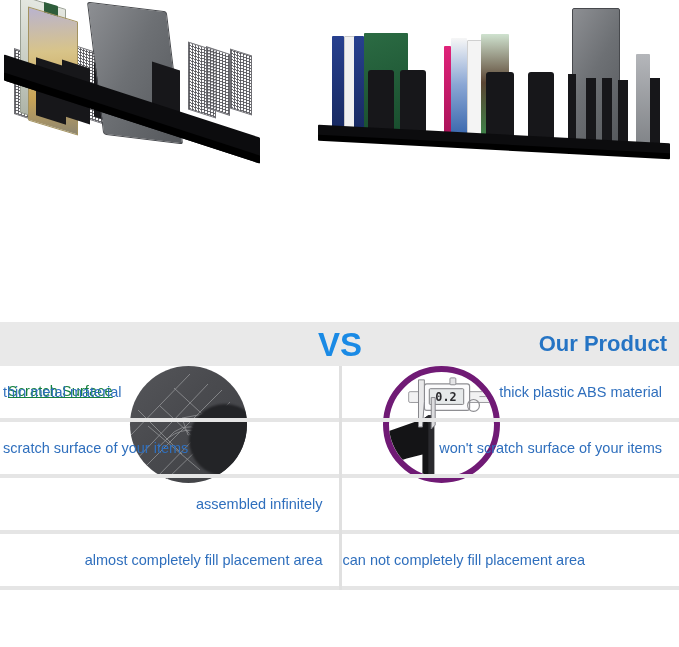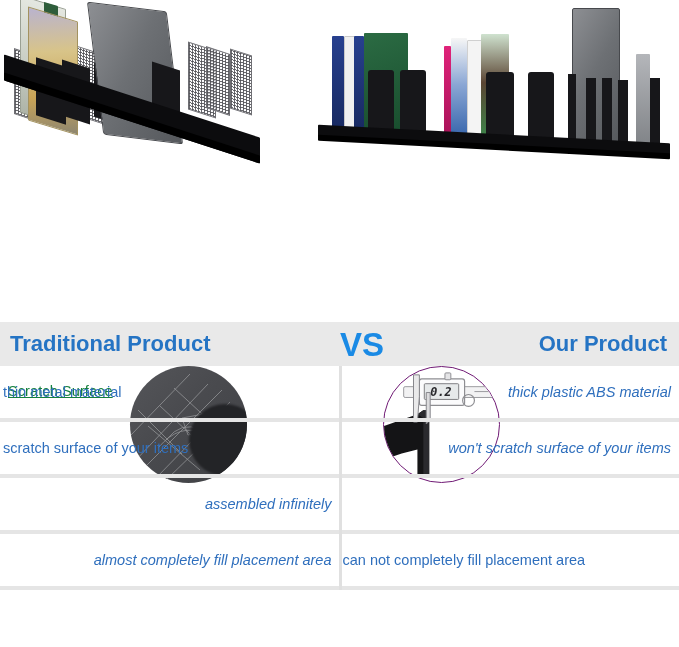--- a/index.html
+++ b/index.html
@@ -88,23 +88,22 @@
     right: -14px; top: 38px;
     width: 72px; height: 72px;
     border-radius: 50%;
     background: #232427;
     filter: blur(1px);
   }
   .circle-abs {
     left: 383px; top: 186px;
     width: 117px; height: 117px;
     background: #ffffff;
-    border: 1px solid #701a75;
+    border: 6px solid #701a75;
     box-sizing: border-box;
-    font-style: italic;
   }
 
   
   .table {
     position: absolute;
     left: 0; top: 322px;
     width: 679px;
   }
   .thead {
     position: relative;
@@ -125,41 +124,40 @@
   .vs {
     position: absolute;
     left: 340px;
     top: 50%;
     transform: translate(-50%, -50%);
     font-size: 33px;
     font-weight: bold;
     color: #1a8ae5;
     line-height: 1;
     white-space: nowrap;
-    margin-left: 22px;
   }
 
   .rows { position: relative; }
   .row {
     display: flex;
     height: 56px;
     border-bottom: 4px solid #e5e5e5;
     box-sizing: border-box;
   }
   .row:last-child { border-bottom: 4px solid #e5e5e5; }
   .cell {
     flex: 0 0 50%;
     display: flex;
     align-items: center;
     font-size: 14.5px;
     color: #2f6fbd;
     box-sizing: border-box;
   }
   .cell-left  { justify-content: flex-start; padding-left: 3px; }
-  .cell-right { justify-content: flex-end;   padding-right: 8px; font-style: italic; }
+  .cell-right { justify-content: flex-end;   padding-right: 17px; }
 
   .vdivider {
     position: absolute;
     left: 339px;
     top: 0;
     width: 3px;
     height: 100%;
     background: #e0e0e0;
     pointer-events: none;
   }
@@ -275,21 +273,20 @@
 
       <rect x="62" y="6" width="6" height="7" rx="1" fill="#e4e4e6" stroke="#8e8e92" stroke-width="1"></rect>
     </svg>
   </div>
 
 </div>
 
 <div class="table">
 
   <div class="thead">
-    <span class="thead-title title-left">Traditional Product</span>
     <span class="vs">VS</span>
     <span class="thead-title title-right">Our Product</span>
   </div>
 
   <div class="rows">
 
     <div class="row">
       <div class="cell cell-left">thin metal material</div>
       <div class="cell cell-right">thick plastic ABS material</div>
     </div>

